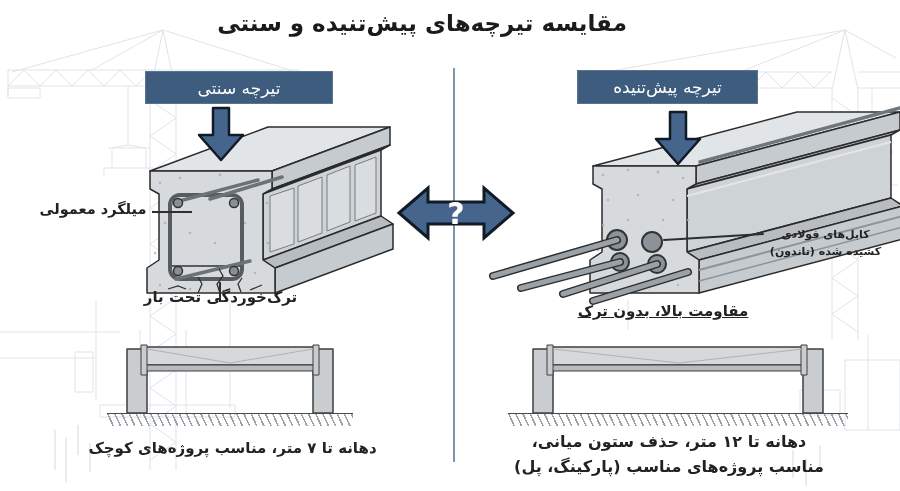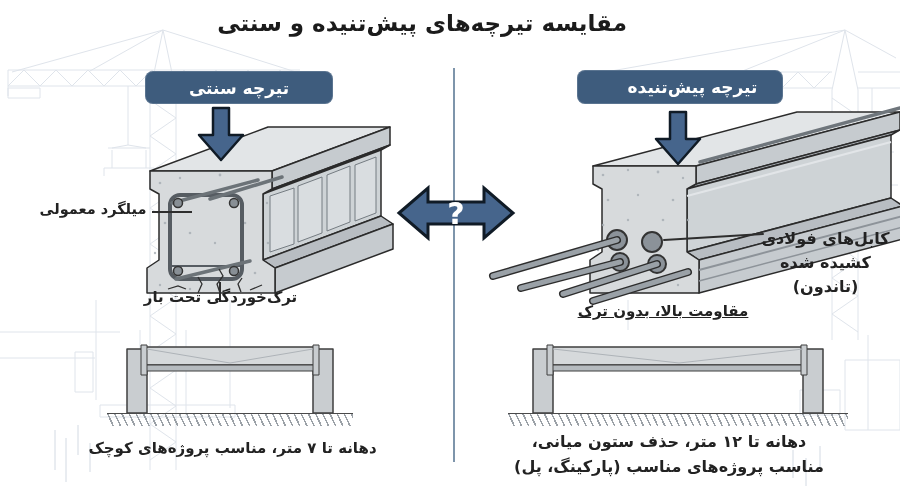--- a/index.html
+++ b/index.html
@@ -1,29 +1,29 @@
 <!DOCTYPE html>
 <html lang="fa"><head>
 <meta charset="utf-8">
 <style>
   html,body{margin:0;padding:0;background:#ffffff;}
   #stage{position:relative;width:900px;height:491px;background:#ffffff;overflow:hidden;
          font-family:"DejaVu Sans",sans-serif;color:#1c1c1c;}
   .abs{position:absolute;}
   #title{top:10px;left:0;width:844px;text-align:center;font-size:23px;font-weight:700;color:#1b1b1b;}
-  .badge{background:#3e5c7d;color:#ffffff;font-weight:700;font-size:17px;text-align:center;
-         border-radius:8px;display:flex;align-items:center;justify-content:center;
+  .badge{background:#3e5c7d;color:#ffffff;font-weight:400;font-size:17px;text-align:center;
+         border-radius:0;display:flex;align-items:center;justify-content:center;
          box-shadow:inset 0 0 0 1px rgba(255,255,255,.15);}
   #badge-left{left:145px;top:71px;width:188px;height:33px;}
-  #badge-right{left:577px;top:70px;width:181px;height:34px;padding-left:25px;}
+  #badge-right{left:577px;top:70px;width:181px;height:34px;}
   #divider{left:453px;top:68px;width:2px;height:394px;background:#5e7a96;opacity:.8;}
   .lbl{font-weight:700;color:#222222;text-align:center;}
   #label-rebar{left:30px;top:201px;width:126px;font-size:14.5px;}
   #label-crack{left:118px;top:288px;width:205px;font-size:15px;}
-  #label-cables{left:753px;top:227px;width:145px;font-size:16px;line-height:1.5;}
+  #label-cables{left:753px;top:227px;width:145px;font-size:11px;line-height:1.5;}
   #label-strength{left:548px;top:302px;width:230px;font-size:15px;text-decoration:underline;}
   #caption-left{left:60px;top:439px;width:345px;font-size:15px;}
   #caption-right{left:498px;top:430px;width:342px;font-size:16px;line-height:1.55;}
   .pointer-h{height:2px;background:#2e2e2e;}
   .pointer-v{width:2px;background:#2e2e2e;}
   #ptr-rebar{left:152px;top:211px;width:40px;}
   #ptr-crack{left:219px;top:282px;height:20px;}
   .hatch{border-top:1.5px solid #4a4a4a;height:12px;
          background:repeating-linear-gradient(65deg,transparent 0px,transparent 5px,#9ba1a7 5px,#9ba1a7 6.5px);}
   #hatch-left{left:107px;top:413px;width:246px;}

